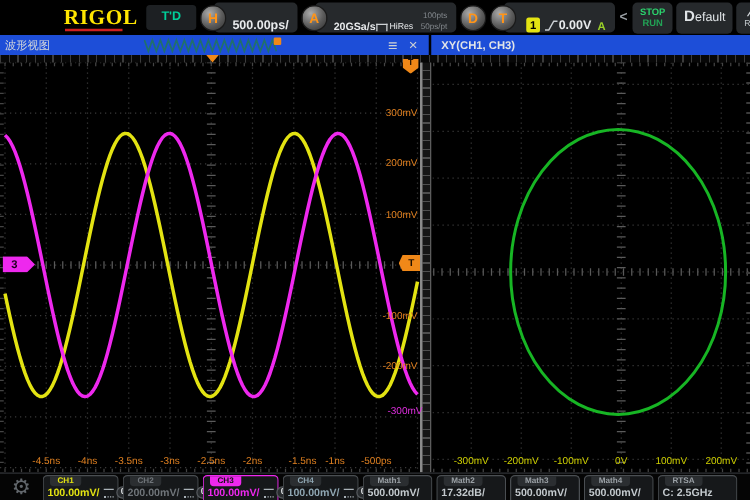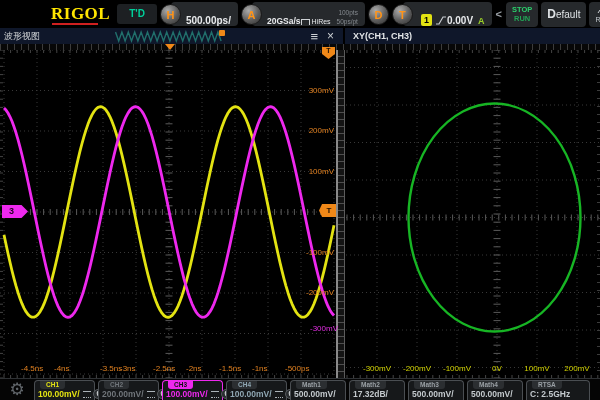--- a/index.html
+++ b/index.html
@@ -36,21 +36,21 @@
   .hbtn{background:#26292c;border-radius:4px;height:25px;display:flex;flex-direction:column;
         align-items:center;justify-content:center;padding:0 6px;box-sizing:border-box;line-height:9px;}
   .stop1{color:#2bd06c;font-weight:bold;font-size:7.5px;}
   .stop2{color:#22a356;font-weight:bold;font-size:7.5px;}
   .deflabel{display:block;color:#dfe3e6;font-size:10px;}
   .deflabel::first-letter{font-size:12px;font-weight:bold;}
   .hbtn .blab{color:#c3c9cd;font-size:7px;margin-top:1px;}
   .ruler-ico{width:13px;height:5px;border:1px solid #b9bec2;transform:rotate(-35deg);
              background:repeating-linear-gradient(90deg,#b9bec2 0 1px,transparent 1px 3px);}
   
-  .titlebar{position:absolute;top:28px;height:16px;background:#0f172a;display:flex;
+  .titlebar{position:absolute;top:28px;height:16px;background:#1d4ed8;display:flex;
             align-items:center;box-sizing:border-box;}
   .tb-left{left:0;width:343px;padding:0 4px;}
   .tb-right{left:345px;width:255px;padding:0 8px;}
   .tb-title{color:#d5d8da;font-size:9px;white-space:nowrap;}
   .tb-right .tb-title{color:#e2e5e7;font-weight:bold;}
   .tb-spacer{flex:1;}
   .menu-ico{color:#cdd1d4;font-size:13px;line-height:13px;padding:0 7px;}
   .close-ico{color:#cdd1d4;font-size:12px;line-height:12px;padding:0 5px 0 2px;}
   
   .rulerstrip{position:absolute;left:0;top:44px;width:600px;height:6px;background:#070707;
@@ -59,21 +59,21 @@
      border-left:5px solid transparent;border-right:5px solid transparent;border-top:6px solid #f08818;}
   
   .wavesvg{position:absolute;left:0;top:50px;}
   .xysvg{position:absolute;left:346px;top:50px;}
   .scalestrip{position:absolute;left:336px;top:50px;width:9px;height:328px;background:#141414;
      border-left:2px solid #8a8a8a;border-right:1px solid #5c5c5c;box-sizing:border-box;
      background-image:repeating-linear-gradient(180deg,transparent 0 6px,#4e4e4e 6px 7px);}
   .edgeticks-r{position:absolute;left:597px;top:50px;width:3px;height:328px;
      background-image:repeating-linear-gradient(180deg,#3c3c3c 0 1px,transparent 1px 8px);}
   .axis-label{position:absolute;font-size:8px;line-height:9px;white-space:nowrap;}
-  .t-label{color:#e08020;width:32px;text-align:left;top:364px;}
+  .t-label{color:#e08020;width:32px;text-align:center;top:364px;}
   .v-label{color:#e08020;width:32px;text-align:right;left:302px;}
   .xy-x-label{color:#cfd000;width:34px;text-align:center;top:364px;}
   .xy-y-label{color:#e02ee0;width:36px;text-align:right;left:302px;top:324px;z-index:5;}
   
   .ch3-marker{position:absolute;left:2px;top:205px;width:26px;height:13px;background:#ee28ee;
      clip-path:polygon(0 0,75% 0,100% 50%,75% 100%,0 100%);color:#200020;font-weight:bold;
      font-size:9px;line-height:13px;text-align:left;padding-left:7px;box-sizing:border-box;z-index:6;}
   .tlevel-marker{position:absolute;left:319px;top:204px;width:17px;height:13px;background:#f08818;
      clip-path:polygon(18% 0,100% 0,100% 100%,18% 100%,0 50%);color:#201000;font-weight:bold;
      font-size:8px;line-height:13px;text-align:center;padding-left:3px;box-sizing:border-box;z-index:6;}
@@ -623,25 +623,25 @@
     </svg>
   <div class="edgeticks-r"></div>
 
   <div class="ch3-marker">3</div>
   <div class="tlevel-marker">T</div>
   <div class="ttop-marker">T</div>
 
   <div id="labels">
       <div class="axis-label t-label" style="left: 21px;">-4.5ns</div>
       <div class="axis-label t-label" style="left: 54px;">-4ns</div>
-      <div class="axis-label t-label" style="left: 100px;">-3.5ns</div>
+      <div class="axis-label t-label" style="left: 87px;">-3.5ns</div>
       <div class="axis-label t-label" style="left: 120px;">-3ns</div>
       <div class="axis-label t-label" style="left: 153px;">-2.5ns</div>
       <div class="axis-label t-label" style="left: 186px;">-2ns</div>
-      <div class="axis-label t-label" style="left: 219px;">-1.5ns</div>
+      <div class="axis-label t-label" style="left: 226px;">-1.5ns</div>
       <div class="axis-label t-label" style="left: 252px;">-1ns</div>
       <div class="axis-label t-label" style="left: 285px;">-500ps</div>
       <div class="axis-label v-label" style="top: 85.5px;">300mV</div>
       <div class="axis-label v-label" style="top: 126px;">200mV</div>
       <div class="axis-label v-label" style="top: 166.5px;">100mV</div>
       <div class="axis-label v-label" style="top: 247.5px;">-100mV</div>
       <div class="axis-label v-label" style="top: 288px;">-200mV</div>
       <div class="axis-label xy-x-label" style="left: 360px;">-300mV</div>
       <div class="axis-label xy-x-label" style="left: 400px;">-200mV</div>
       <div class="axis-label xy-x-label" style="left: 440px;">-100mV</div>

